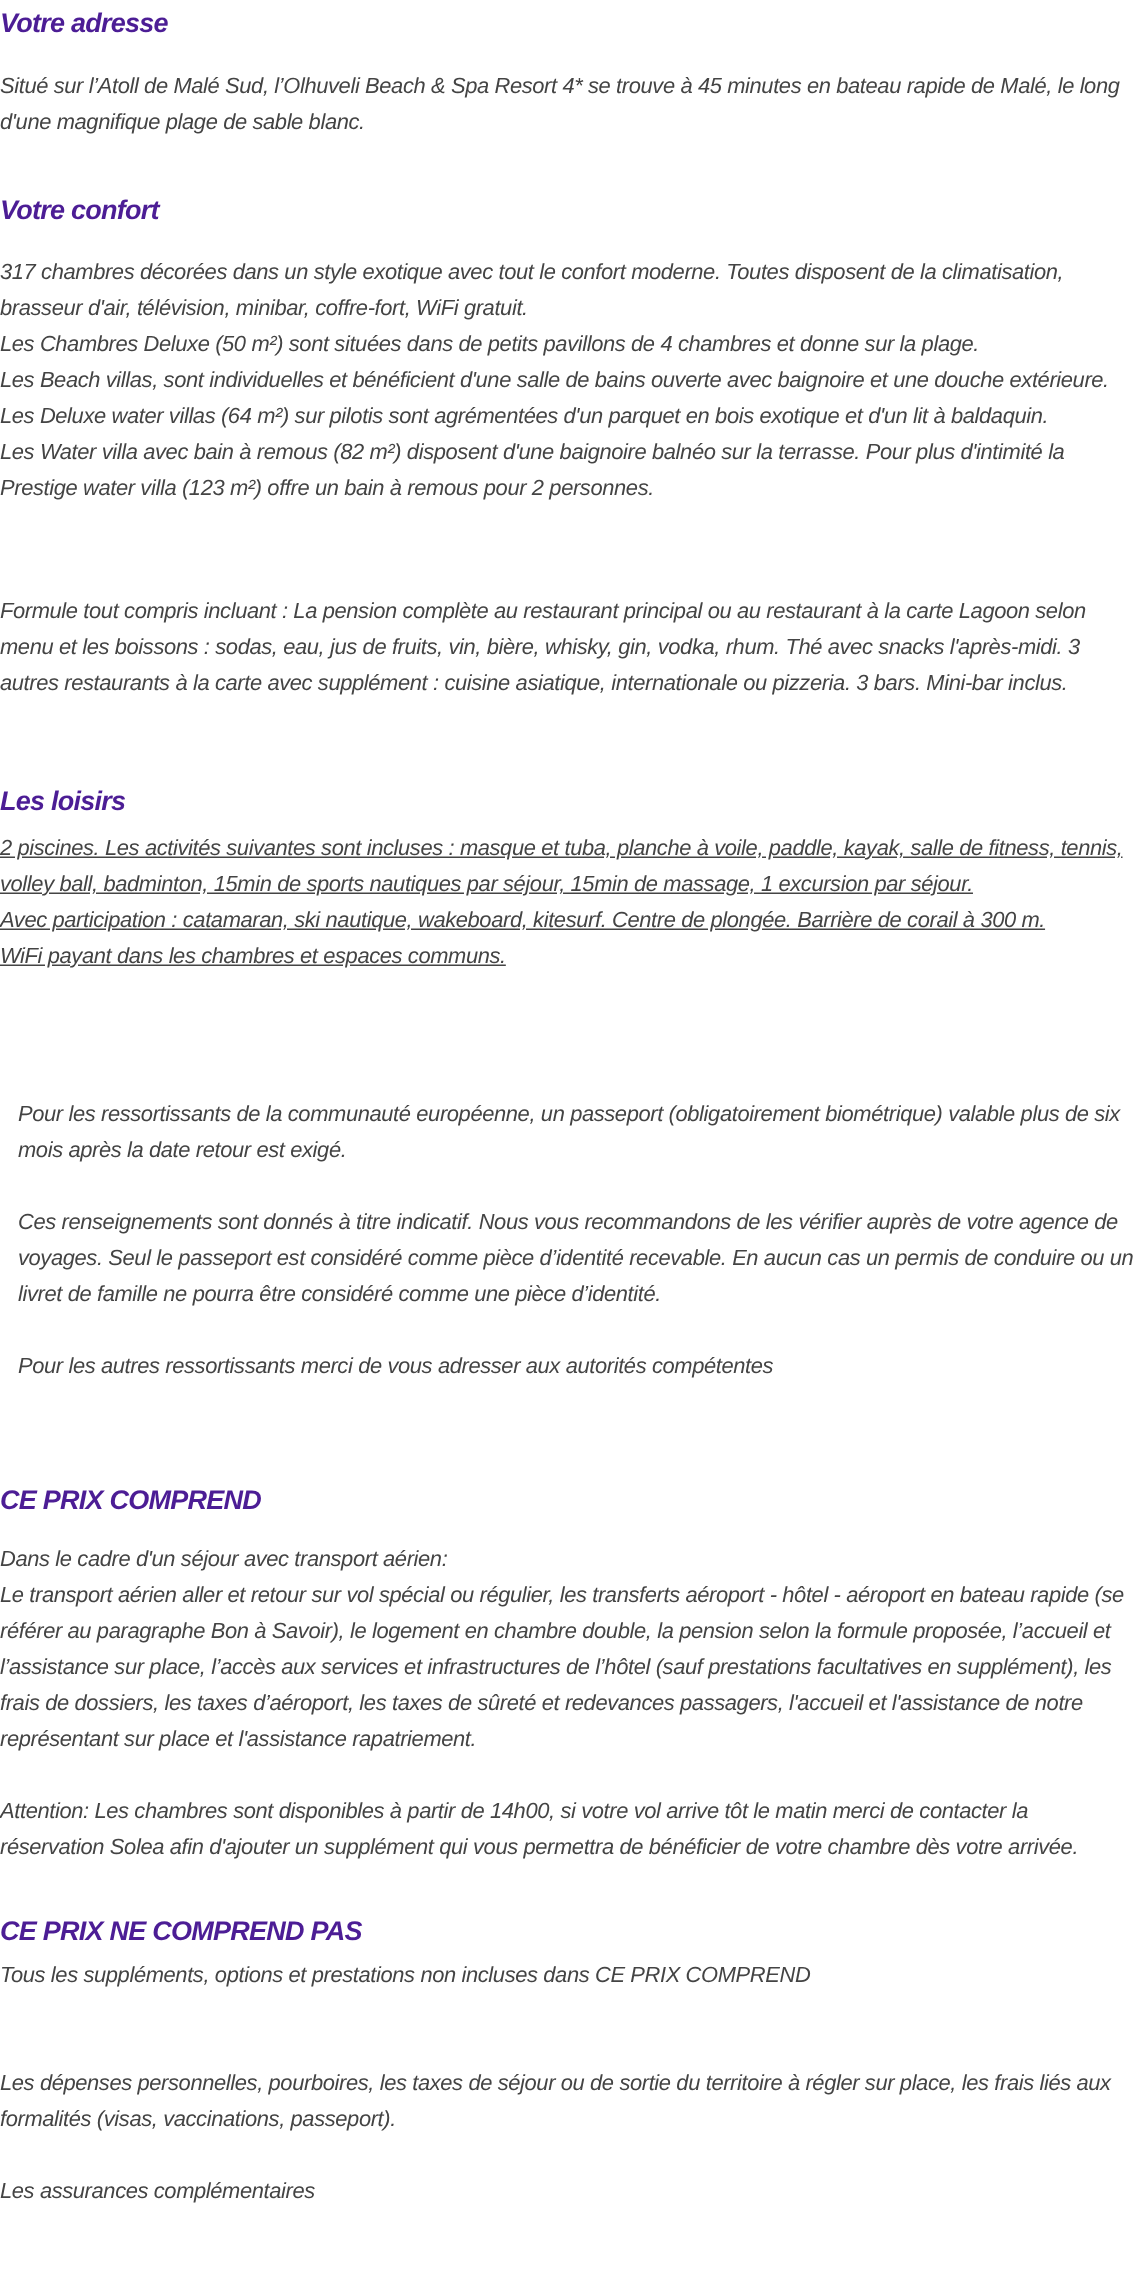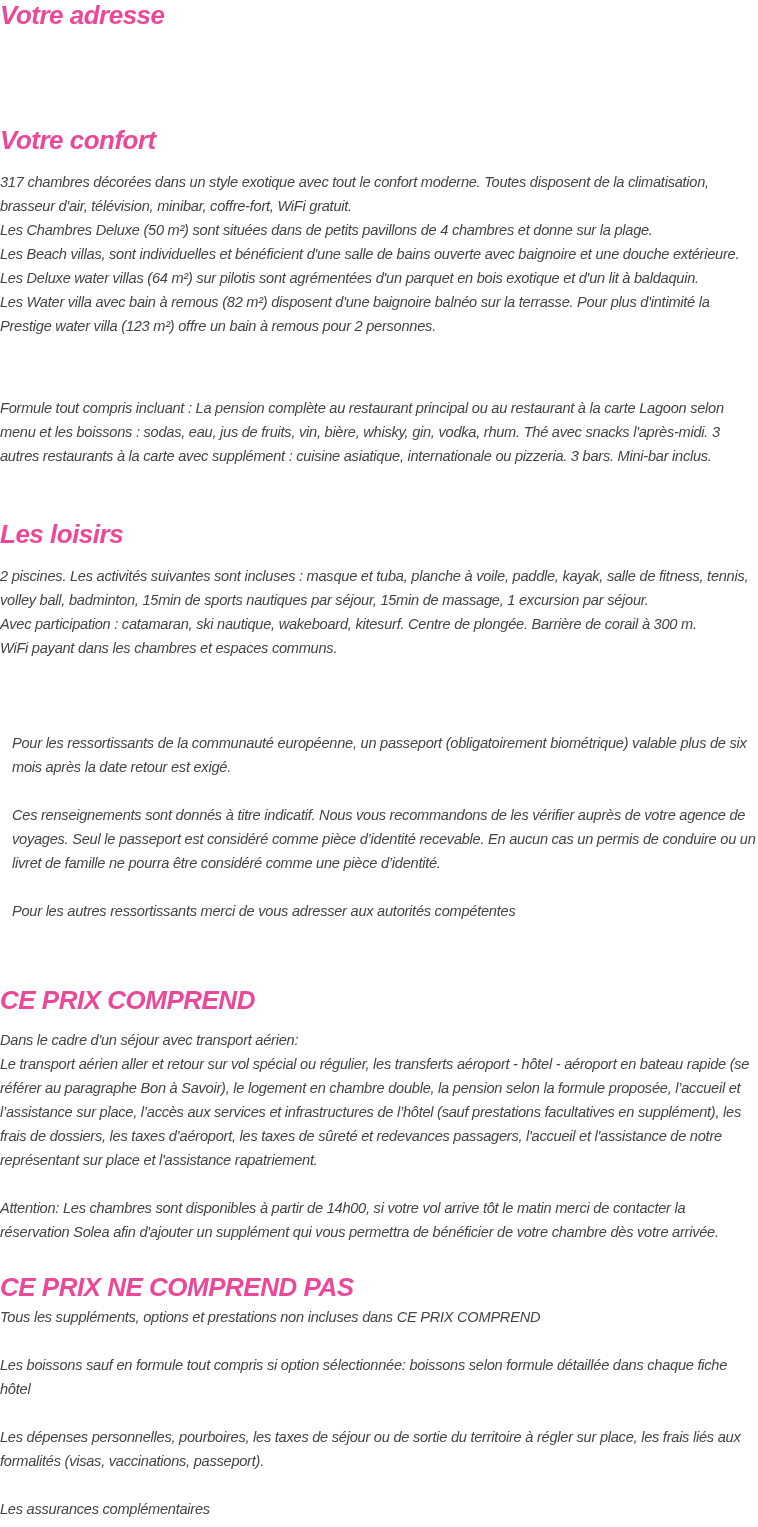--- a/index.html
+++ b/index.html
@@ -16,44 +16,47 @@
       font-style: italic;
       color: #444444;
     }
     .section {
       position: absolute;
       left: 0;
       width: 758px;
     }
     .section h2 {
       margin: 0;
-      font-size: 26px;
+      font-size: 18px;
       line-height: 30px;
       font-weight: 700;
       font-style: italic;
       letter-spacing: -0.5px;
-      color: #ec4899;
+      color: #4c1d95;
     }
     .section .body {
       font-size: 14.6px;
       line-height: 24px;
       letter-spacing: -0.25px;
     }
     .section p {
       margin: 0;
     }
     .gap {
       height: 24px;
     }
   </style>
 </head>
 <body>
 
 <section class="section" style="top:0px;">
   <h2>Votre adresse</h2>
+  <div class="body" style="margin-top:16px;">
+    <p>Situé sur l’Atoll de Malé Sud, l’Olhuveli Beach &amp; Spa Resort 4* se trouve à 45 minutes en bateau rapide de Malé, le long d'une magnifique plage de sable blanc.</p>
+  </div>
 </section>
 
 <section class="section" style="top:125px;">
   <h2>Votre confort</h2>
   <div class="body" style="margin-top:15px;">
     <p>317 chambres décorées dans un style exotique avec tout le confort moderne. Toutes disposent de la climatisation, brasseur d'air, télévision, minibar, coffre-fort, WiFi gratuit.</p>
     <p>Les Chambres Deluxe (50 m²) sont situées dans de petits pavillons de 4 chambres et donne sur la plage.</p>
     <p>Les Beach villas, sont individuelles et bénéficient d'une salle de bains ouverte avec baignoire et une douche extérieure.</p>
     <p>Les Deluxe water villas (64 m²) sur pilotis sont agrémentées d'un parquet en bois exotique et d'un lit à baldaquin.</p>
     <p>Les Water villa avec bain à remous (82 m²) disposent d'une baignoire balnéo sur la terrasse. Pour plus d'intimité la Prestige water villa (123 m²) offre un bain à remous pour 2 personnes.</p>
@@ -61,21 +64,21 @@
 </section>
 
 <section class="section" style="top:370px;">
   <div class="body" style="margin-top:26px;">
     <p>Formule tout compris incluant : La pension complète au restaurant principal ou au restaurant à la carte Lagoon selon menu et les boissons : sodas, eau, jus de fruits, vin, bière, whisky, gin, vodka, rhum. Thé avec snacks l'après-midi. 3 autres restaurants à la carte avec supplément : cuisine asiatique, internationale ou pizzeria. 3 bars. Mini-bar inclus.</p>
   </div>
 </section>
 
 <section class="section" style="top:519px;">
   <h2>Les loisirs</h2>
-  <div class="body" style="margin-top:15px;">
+  <div class="body" style="margin-top:5px;text-decoration:underline;">
     <p>2 piscines. Les activités suivantes sont incluses : masque et tuba, planche à voile, paddle, kayak, salle de fitness, tennis, volley ball, badminton, 15min de sports nautiques par séjour, 15min de massage, 1 excursion par séjour.</p>
     <p>Avec participation : catamaran, ski nautique, wakeboard, kitesurf. Centre de plongée. Barrière de corail à 300 m.</p>
     <p>WiFi payant dans les chambres et espaces communs.</p>
   </div>
 </section>
 
 <section class="section" style="top:716px;">
   <div class="body" style="margin-top:15px;padding-left:12px;">
     <p>Pour les ressortissants de la communauté européenne, un passeport (obligatoirement biométrique) valable plus de six mois après la date retour est exigé.</p>
     <div class="gap"></div>
@@ -93,19 +96,18 @@
     <div class="gap"></div>
     <p>Attention: Les chambres sont disponibles à partir de 14h00, si votre vol arrive tôt le matin merci de contacter la réservation Solea afin d'ajouter un supplément qui vous permettra de bénéficier de votre chambre dès votre arrivée.</p>
   </div>
 </section>
 
 <section class="section" style="top:1272px;">
   <h2>CE PRIX NE COMPREND PAS</h2>
   <div class="body" style="margin-top:3px;">
     <p>Tous les suppléments, options et prestations non incluses dans CE PRIX COMPREND</p>
     <div class="gap"></div>
-    <p>Les boissons sauf en formule tout compris si option sélectionnée: boissons selon formule détaillée dans chaque fiche hôtel</p>
     <div class="gap"></div>
     <p>Les dépenses personnelles, pourboires, les taxes de séjour ou de sortie du territoire à régler sur place, les frais liés aux formalités (visas, vaccinations, passeport).</p>
     <div class="gap"></div>
     <p>Les assurances complémentaires</p>
   </div>
 </section>
 
 </body></html>

